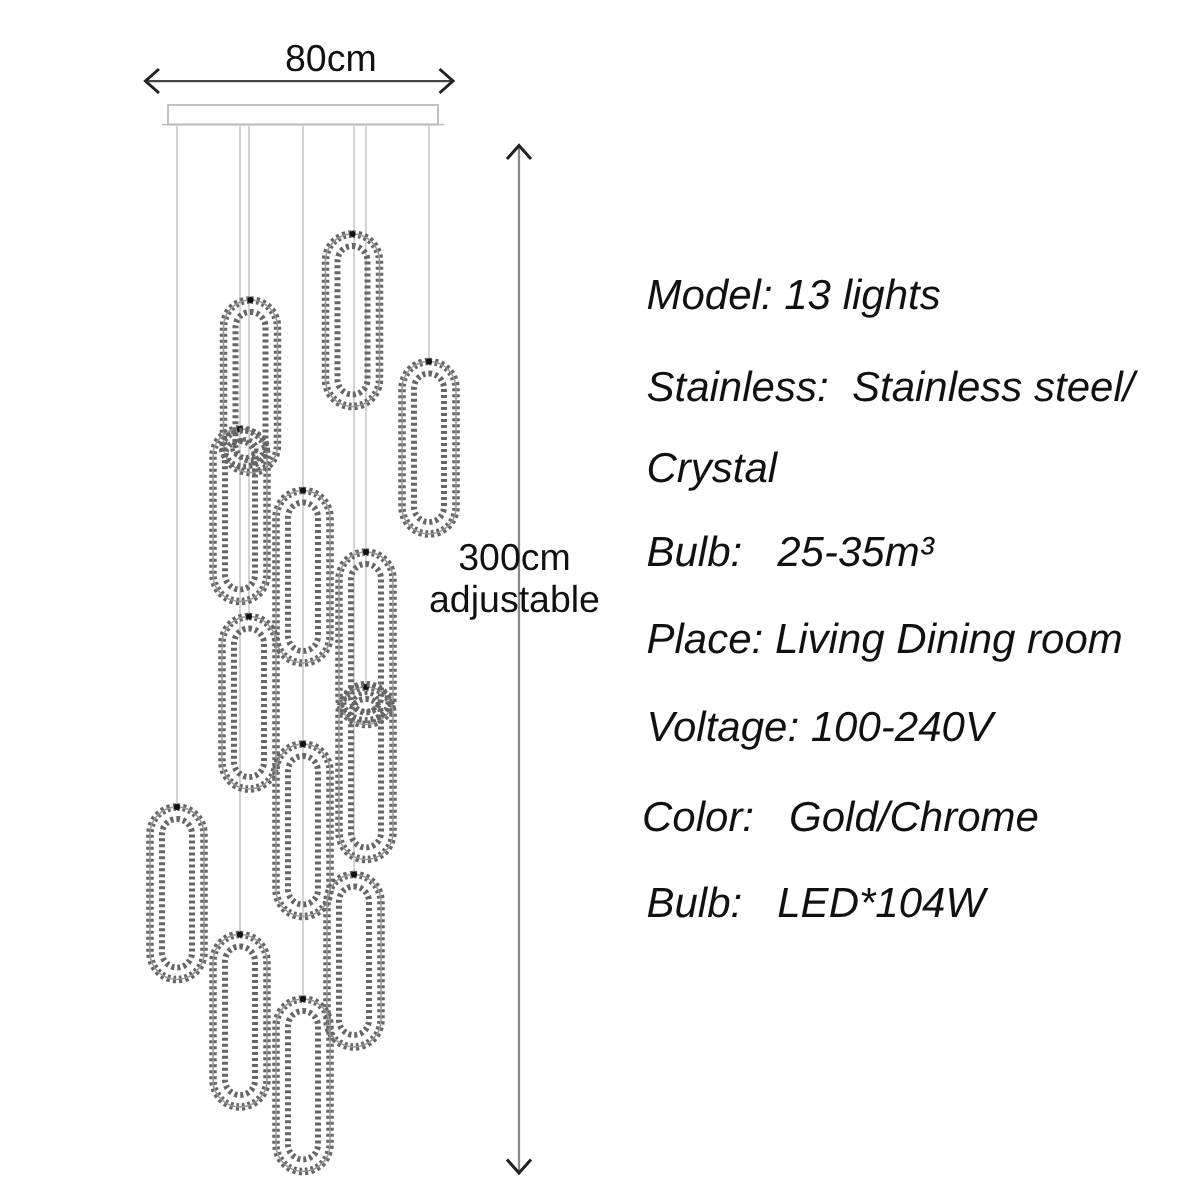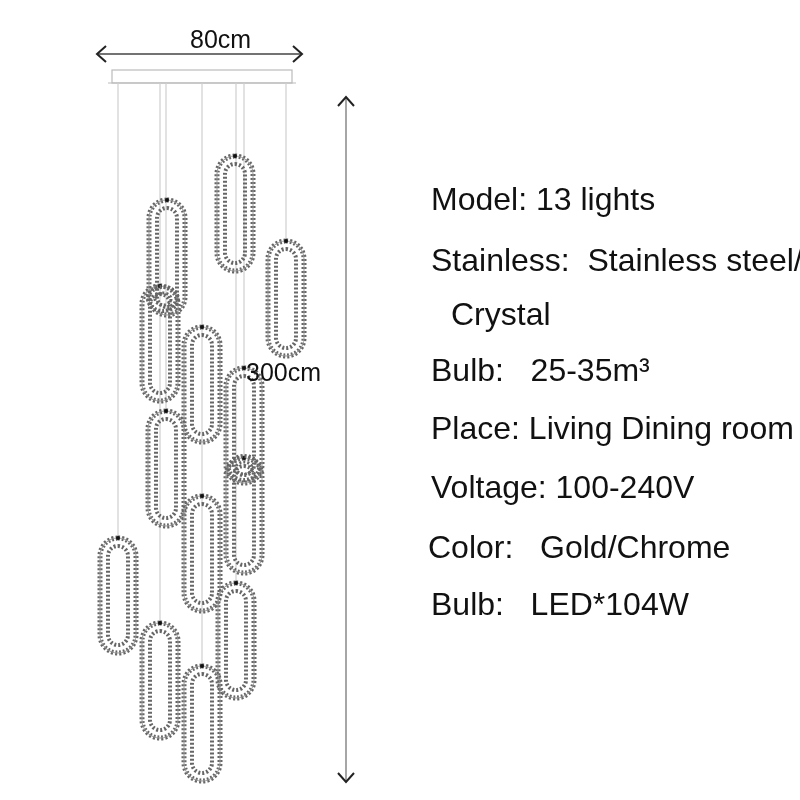--- a/index.html
+++ b/index.html
@@ -1,23 +1,23 @@
 <!DOCTYPE html>
 <html><head>
   <meta charset="utf-8">
   <style>
     html, body { margin: 0; padding: 0; background: #ffffff; }
     body { width: 800px; height: 800px; position: relative; overflow: hidden; font-family: "Liberation Sans", "DejaVu Sans", sans-serif; color: #111; }
     #diagram { position: absolute; left: 0; top: 0; width: 800px; height: 800px; }
     .dim-label { position: absolute; font-size: 25px; line-height: 1; color: #111; white-space: nowrap; margin-left: 24px; }
     #width-label { left: 166px; top: 27px; }
     #height-label { left: 222px; top: 356px; text-align: center; line-height: 32px; font-size: 25px; }
-    #height-label span { display: block; }
+    #height-label span { display: block; padding-left: 40px; }
     .specs { position: absolute; left: 431px; top: 178px; width: 360px; }
-    .spec-row { position: absolute; left: 0; font-size: 32px; line-height: 1; white-space: nowrap; color: #111; }
+    .spec-row { position: absolute; left: 0; font-size: 28px; line-height: 1; white-space: nowrap; color: #111; font-style: italic; }
   </style>
 </head>
 <body>
 
 <svg id="diagram" width="800" height="800" viewBox="0 0 800 800">
   <defs>
     <g id="loop">
 
       <rect x="-18" y="0" width="36" height="115" rx="18" ry="18" fill="none" stroke="#666" stroke-width="5" stroke-dasharray="2 2"></rect>
       <rect x="-18" y="0" width="36" height="115" rx="18" ry="18" fill="none" stroke="#999" stroke-width="1"></rect>
@@ -73,32 +73,33 @@
   <g>
     <line x1="346" y1="97" x2="346" y2="782" stroke="#888" stroke-width="1.5"></line>
     <polyline points="338,106 346,97 354,106" fill="none" stroke="#222" stroke-width="2"></polyline>
     <polyline points="338,773 346,782 354,773" fill="none" stroke="#222" stroke-width="2"></polyline>
   </g>
 </svg>
 
 <div class="dim-label" id="width-label">80cm</div>
 <div class="dim-label" id="height-label">
   <span>300cm</span>
+  <span style="margin-top:-4px;">adjustable</span>
 </div>
 
 <div class="specs">
   <div class="spec-row" style="top:5px;">
     <span>Model:</span>
     <span>13 lights</span>
   </div>
   <div class="spec-row" style="top:66px;">
     <span>Stainless:</span>&nbsp;
     <span>Stainless steel/</span>
   </div>
-  <div class="spec-row" style="top:120px;margin-left:20px;">
+  <div class="spec-row" style="top:120px;">
     <span>Crystal</span>
   </div>
   <div class="spec-row" style="top:176px;">
     <span>Bulb:</span>&nbsp;&nbsp;
     <span>25-35m³</span>
   </div>
   <div class="spec-row" style="top:234px;">
     <span>Place:</span>
     <span>Living Dining room</span>
   </div>

